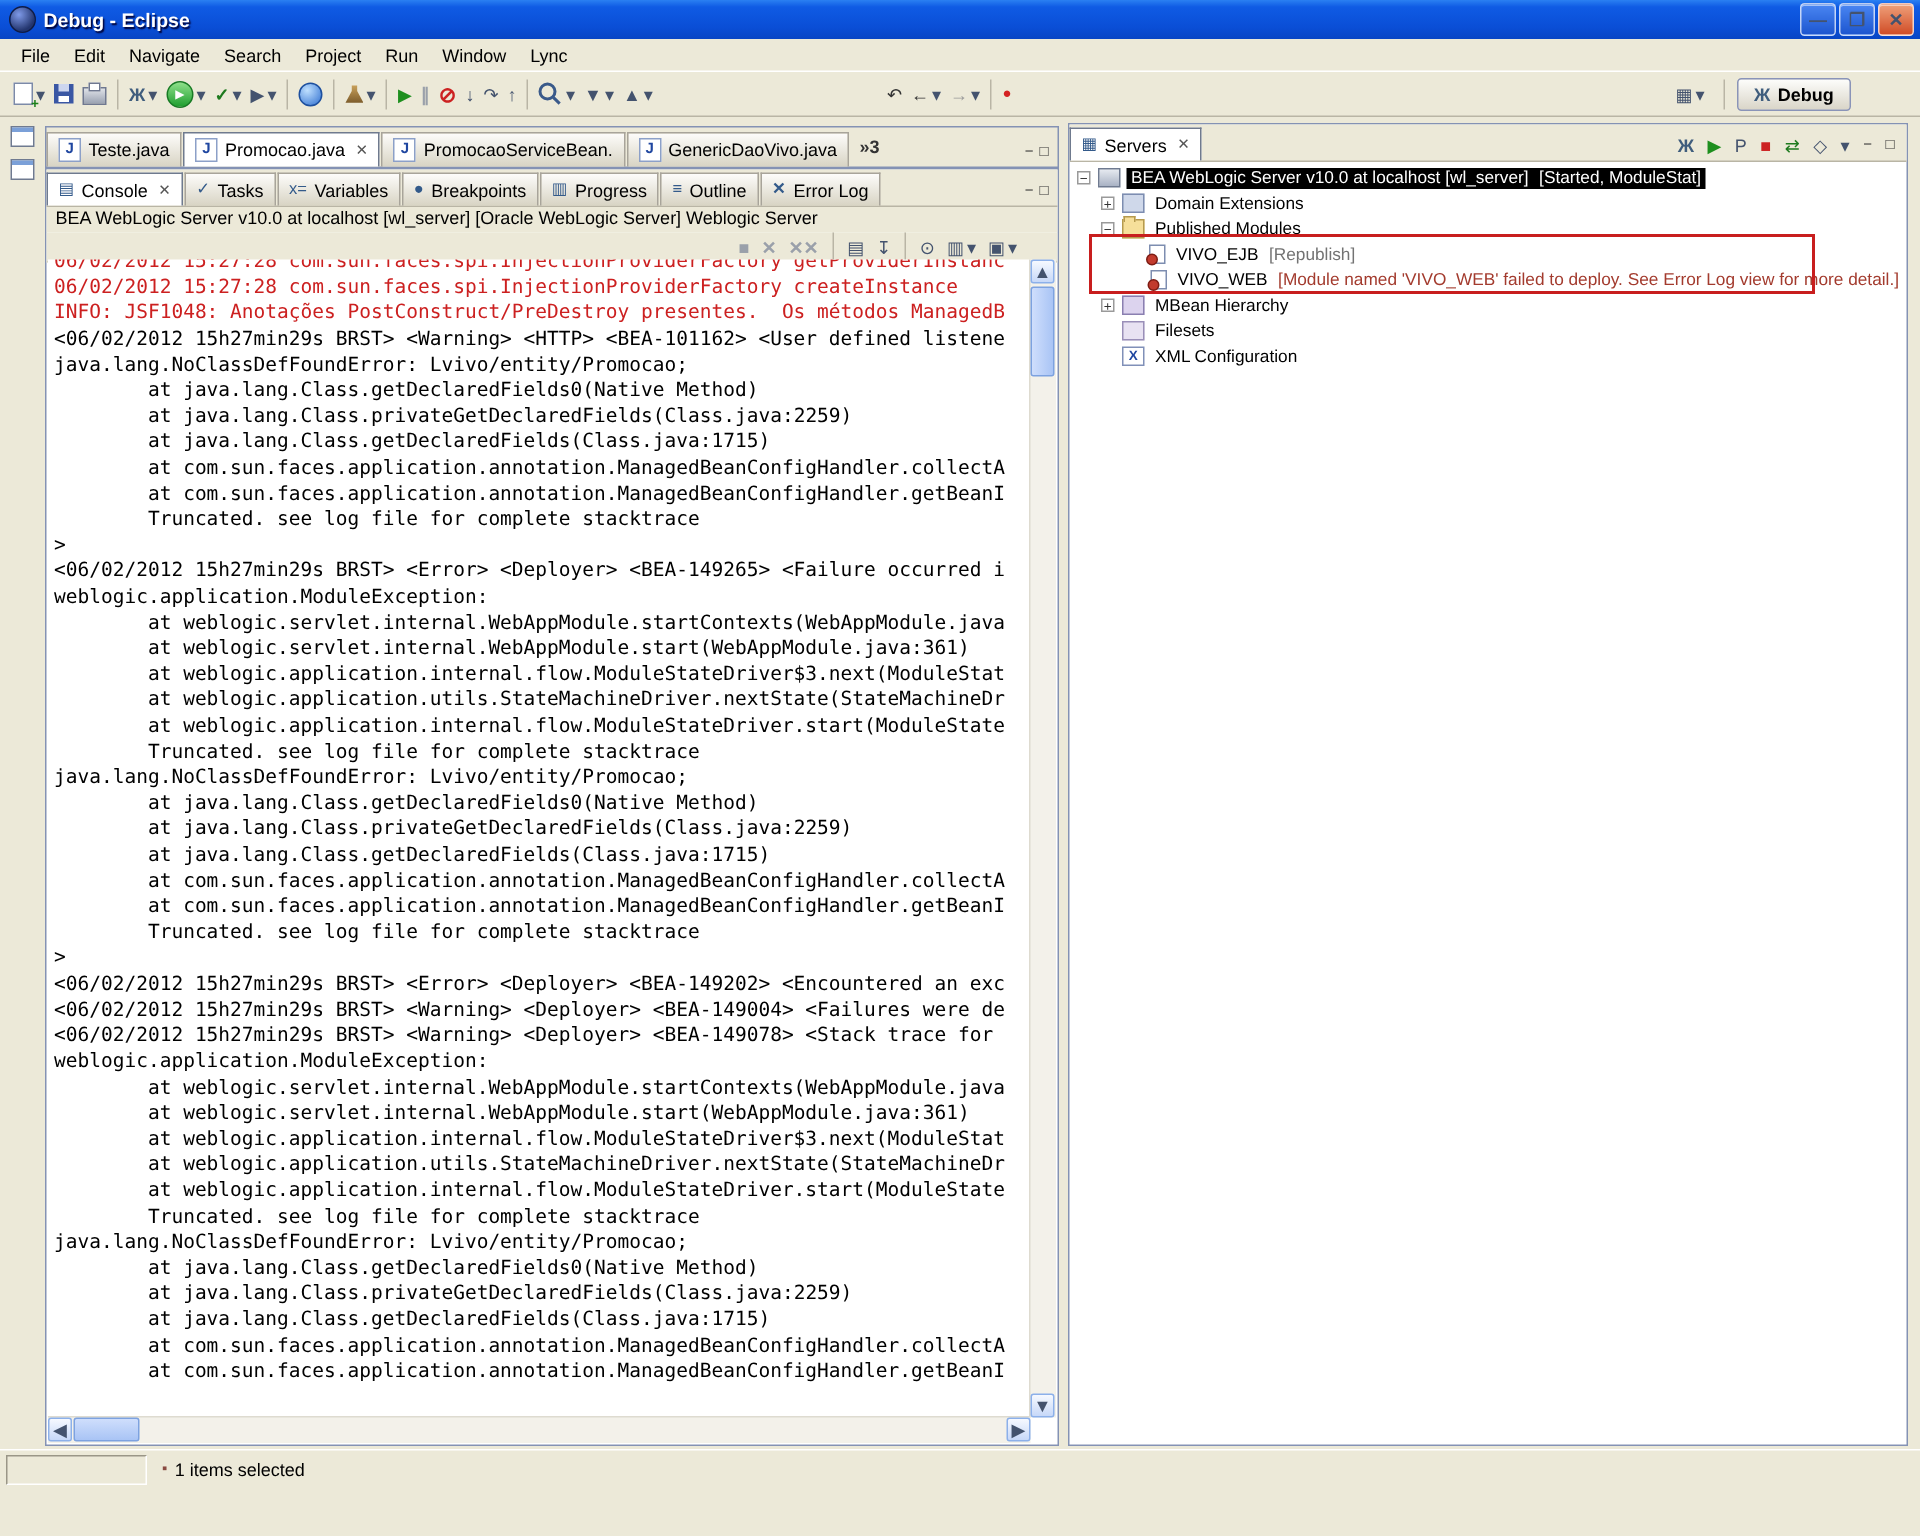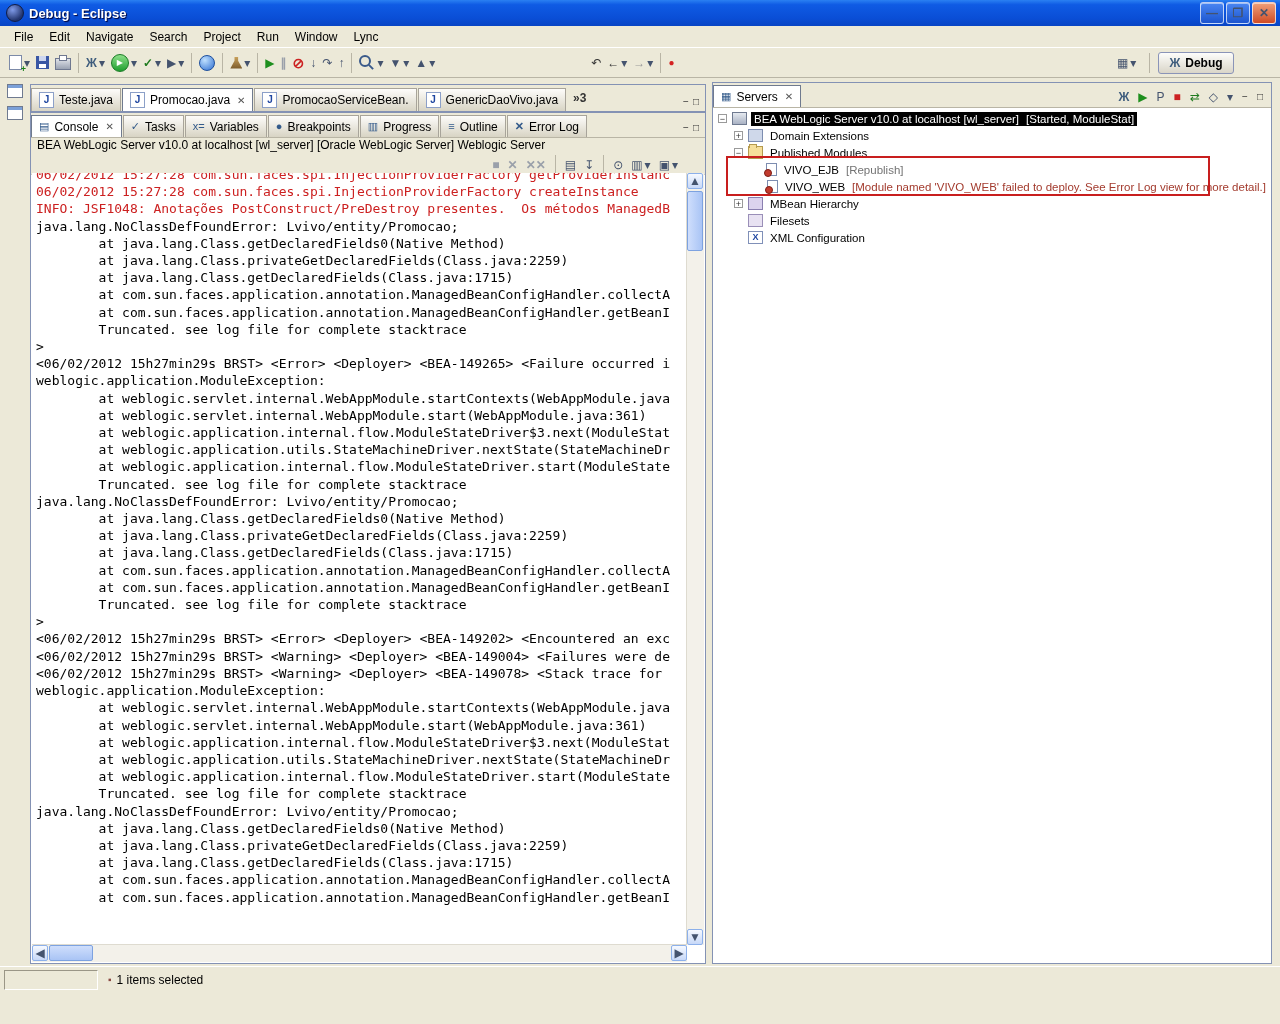--- a/index.html
+++ b/index.html
@@ -411,20 +411,21 @@
       </span>
     <span class="ca">
         <span data-icon="open-console-icon">▣</span>
         <span class="dd" data-icon="dropdown-icon">▾</span>
       </span>
   </div>
   <div id="console-body">
       <div class="cl err">06/02/2012 15:27:28 com.sun.faces.spi.InjectionProviderFactory getProviderInstanc</div>
       <div class="cl err">06/02/2012 15:27:28 com.sun.faces.spi.InjectionProviderFactory createInstance</div>
       <div class="cl err">INFO: JSF1048: Anotações PostConstruct/PreDestroy presentes.  Os métodos ManagedB</div>
+      <div class="cl">&lt;06/02/2012 15h27min29s BRST&gt; &lt;Warning&gt; &lt;HTTP&gt; &lt;BEA-101162&gt; &lt;User defined listene</div>
       <div class="cl">java.lang.NoClassDefFoundError: Lvivo/entity/Promocao;</div>
       <div class="cl">        at java.lang.Class.getDeclaredFields0(<span class="lnk">Native Method</span>)</div>
       <div class="cl">        at java.lang.Class.privateGetDeclaredFields(<span class="lnk">Class.java:2259</span>)</div>
       <div class="cl">        at java.lang.Class.getDeclaredFields(<span class="lnk">Class.java:1715</span>)</div>
       <div class="cl">        at com.sun.faces.application.annotation.ManagedBeanConfigHandler.collectA</div>
       <div class="cl">        at com.sun.faces.application.annotation.ManagedBeanConfigHandler.getBeanI</div>
       <div class="cl">        Truncated. see log file for complete stacktrace</div>
       <div class="cl">&gt;</div>
       <div class="cl">&lt;06/02/2012 15h27min29s BRST&gt; &lt;Error&gt; &lt;Deployer&gt; &lt;BEA-149265&gt; &lt;Failure occurred i</div>
       <div class="cl"><span class="lnk">weblogic.application.ModuleException:</span></div>

